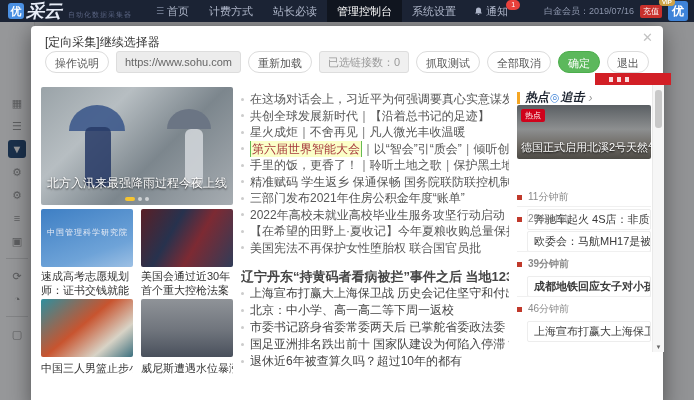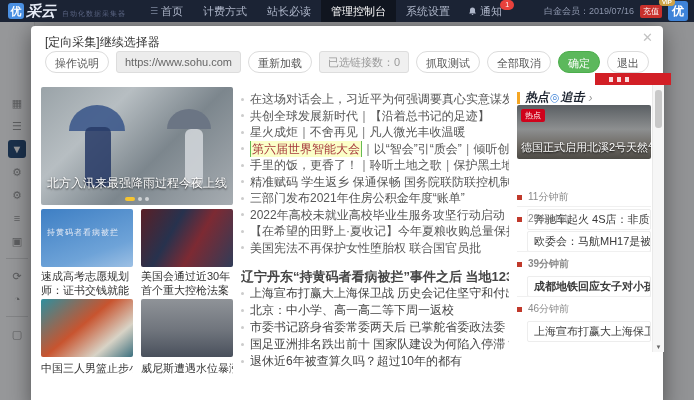--- a/index.html
+++ b/index.html
@@ -4,21 +4,21 @@
 <style>
   html,body{margin:0;padding:0;}
   body{width:694px;height:400px;position:relative;overflow:hidden;
        font-family:"Liberation Sans","DejaVu Sans",sans-serif;background:#f7f7f7;}
   
   .topbar{position:absolute;top:0;left:0;right:0;height:22px;background:#1b2334;
           display:flex;align-items:center;z-index:6;color:#aeb6c9;font-size:11px;}
   .logo{display:flex;align-items:baseline;margin-left:8px;}
   .logo-icon{width:16px;height:16px;background:#4a8fe2;color:#fff;border-radius:3px;
              font-size:11px;font-weight:bold;display:flex;align-items:center;justify-content:center;align-self:center;}
-  .logo-text{color:#e8edf8;font-weight:bold;font-style:italic;font-size:15px;margin-left:2px;}
+  .logo-text{color:#e8edf8;font-weight:bold;font-style:italic;font-size:18px;margin-left:2px;}
   .tagline{font-size:7px;color:#596380;margin-left:6px;letter-spacing:1px;}
   .nav{display:flex;align-items:center;height:100%;margin-left:14px;}
   .nav-item{padding:0 10px;height:100%;display:flex;align-items:center;cursor:pointer;white-space:nowrap;}
   .nav-item.active{background:#10151f;color:#fff;}
   .nav-ham{font-size:9px;margin-right:3px;color:#7d879e;}
   .notice{position:relative;display:flex;align-items:center;padding:0 8px;}
   .bell{width:9px;height:9px;margin-right:3px;fill:#aeb6c9;}
   .badge{position:absolute;top:0px;right:-4px;min-width:10px;height:10px;border-radius:6px;
          background:#e8413c;color:#fff;font-size:7px;line-height:10px;text-align:center;padding:0 2px;}
   .tb-right{margin-left:auto;display:flex;align-items:center;font-size:9px;color:#8d96ad;}
@@ -189,21 +189,21 @@
       <span class="fig2"></span>
       <div class="hero-cap">北方入汛来最强降雨过程今夜上线</div>
       <div class="dots">
         <span class="dot-pill"></span>
         <span class="dot"></span>
         <span class="dot"></span>
       </div>
     </div>
 
     <div class="thumb" style="left:0;top:124px;background:linear-gradient(160deg,#3e7fc4,#6ea3d8 70%,#9dc0e4);">
-      <span class="sign-text">持黄码者看病被拦</span>
+      <span class="sign-text">中国管理科学研究院</span>
     </div>
     <div class="thumb" style="left:100px;top:124px;background:linear-gradient(120deg,#5a1f26 0%,#27324e 35%,#7d2a33 60%,#303c58 100%);"></div>
     <div class="t-cap" style="left:0;top:184px;height:28px;">速成高考志愿规划师：证书交钱就能拿</div>
     <div class="t-cap" style="left:100px;top:184px;height:28px;">美国会通过近30年首个重大控枪法案</div>
     <div class="thumb" style="left:0;top:214px;background:linear-gradient(140deg,#2e8f9e 0%,#c8542f 45%,#d8d3c6 75%,#3b6f7e 100%);"></div>
     <div class="thumb" style="left:100px;top:214px;background:linear-gradient(180deg,#8f9398 0%,#6f747c 55%,#49505c 100%);"></div>
     <div class="t-cap" style="left:0;top:276px;height:16px;white-space:nowrap;">中国三人男篮止步小组赛</div>
     <div class="t-cap" style="left:100px;top:276px;height:16px;white-space:nowrap;">威尼斯遭遇水位暴涨 圣</div>
 
     <div class="mid">

